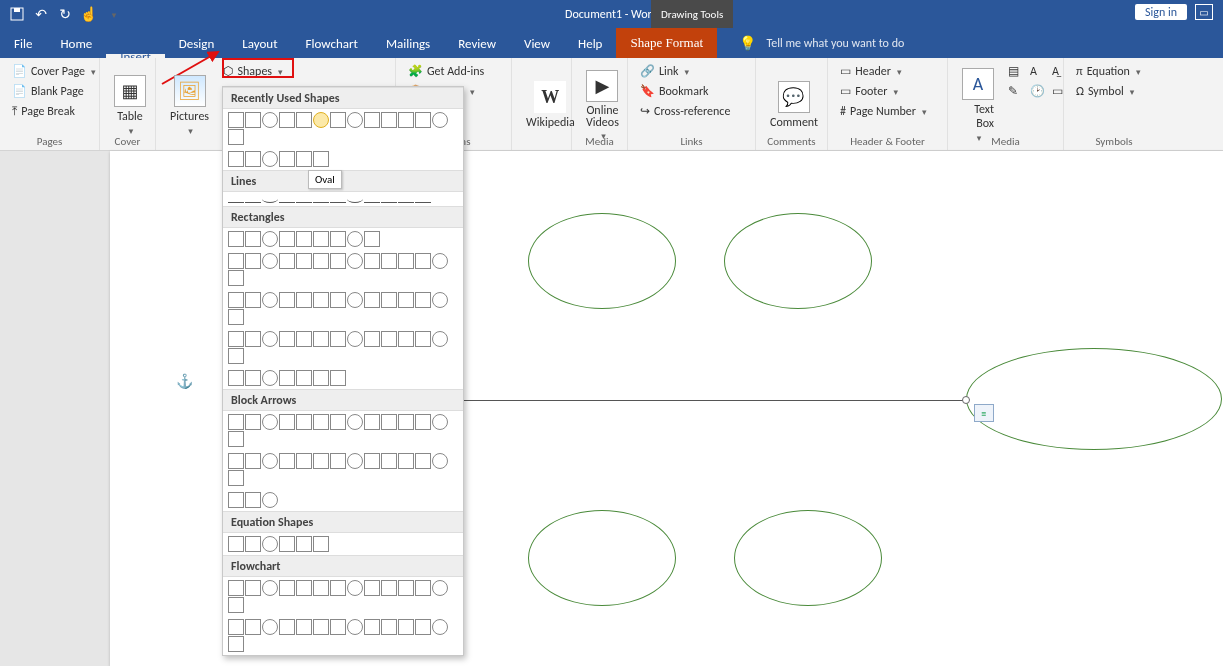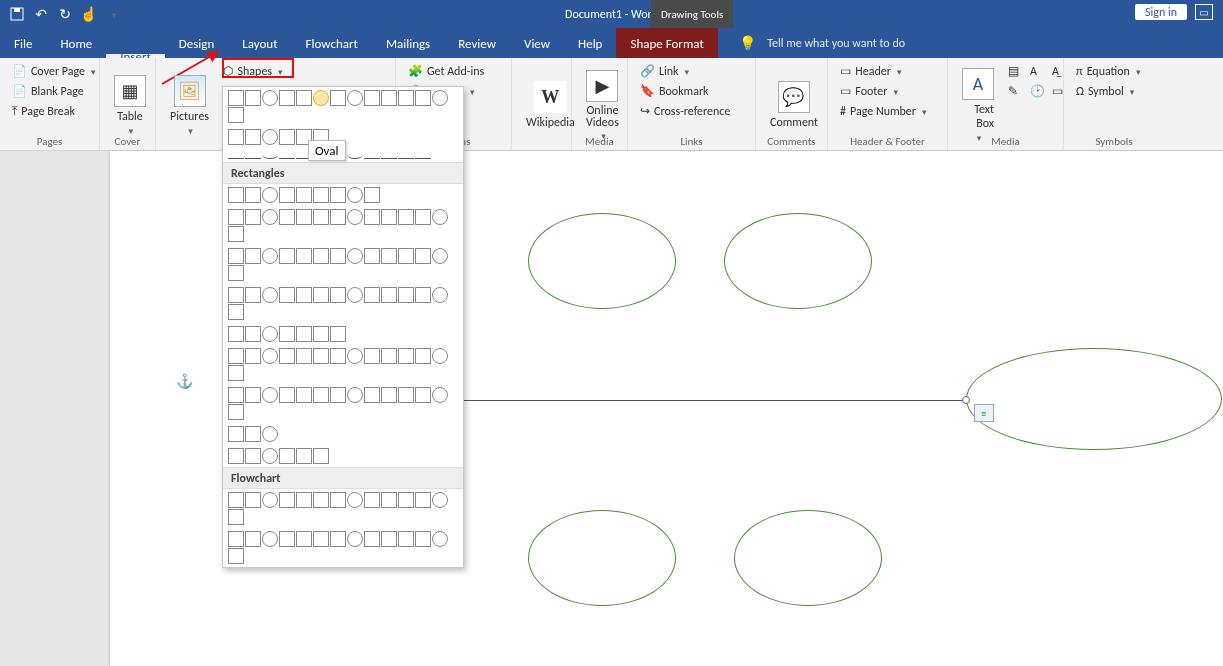--- a/index.html
+++ b/index.html
@@ -9,21 +9,21 @@
   .qat .qicon { width: 22px; height: 22px; display: flex; align-items: center; justify-content: center; font-size: 14px; cursor: pointer; }
   .doc-title { position: absolute; left: 50%; transform: translateX(-50%); font-size: 12px; }
   .tab-context { position: absolute; left: 651px; top: 0; background: #4a4a4a; color: #fff; padding: 4px 10px; height: 28px; display: flex; align-items: center; font-size: 11px; }
   .signin { position: absolute; right: 10px; top: 4px; display: flex; gap: 8px; }
   .signin-btn { background: #fff; color: #2b579a; padding: 1px 10px; font-size: 12px; border-radius: 2px; cursor: pointer; }
   .ribwin { width: 18px; height: 16px; border: 1px solid #fff; font-size: 10px; display: flex; align-items: center; justify-content: center; }
 
   .menubar { background: #2b579a; height: 30px; display: flex; align-items: stretch; color: #fff; font-size: 13px; }
   .menubar .tab { padding: 0 14px; display: flex; align-items: center; cursor: pointer; }
   .menubar .tab.active { background: #f3f3f3; color: #2b579a; margin-top: 26px; }
-  .menubar .tab.context { background: #7f1d1d; color: #fff; }
+  .menubar .tab.context { background: #c2410c; color: #fff; font-family: Liberation Serif, serif; }
   .tellme { display: flex; align-items: center; padding-left: 22px; gap: 10px; color: #e0e6f0; font-size: 12px; }
   .bulb { font-size: 14px; }
 
   .ribbon { background: #f3f3f3; height: 93px; border-bottom: 1px solid #d4d4d4; display: flex; position: relative; }
   .rgroup { border-right: 1px solid #e1e1e1; padding: 4px 8px 2px 8px; position: relative; display: flex; flex-direction: column; }
   .rgroup .glabel { position: absolute; bottom: 2px; left: 0; right: 0; text-align: center; font-size: 11px; color: #666; }
   .rgroup .gbody { flex: 1; display: flex; }
   .vitem { display: flex; align-items: center; gap: 4px; font-size: 12px; color: #333; padding: 2px 4px; cursor: pointer; white-space: nowrap; }
   .bigbtn { display: flex; flex-direction: column; align-items: center; justify-content: center; gap: 2px; font-size: 12px; color: #333; padding: 2px 6px; cursor: pointer; }
   .bigbtn .ico32 { width: 32px; height: 32px; background: #fff; border: 1px solid #aaa; display: flex; align-items: center; justify-content: center; font-size: 18px; }
@@ -32,21 +32,21 @@
   .red-arrow { position: absolute; left: 160px; top: -12px; width: 70px; height: 40px; pointer-events: none; }
 
   
   .gallery { position: absolute; left: 222px; top: 86px; width: 242px; background: #fff; border: 1px solid #c8c8c8; box-shadow: 2px 3px 6px rgba(0,0,0,.25); font-size: 12px; z-index: 50; }
   .gal-section { background: #eee; border-top: 1px solid #ddd; border-bottom: 1px solid #ddd; padding: 3px 8px; font-weight: 600; color: #444; }
   .gal-row { display: flex; flex-wrap: wrap; padding: 3px 5px; gap: 1px; }
   .shp { width: 16px; height: 16px; border: 1px solid #888; display: inline-block; cursor: pointer; }
   .shp.ellipse { border-radius: 50%; }
   .shp.line { border: none; border-bottom: 1px solid #555; height: 8px; }
   .shp.highlight { background: #fce9a8; border-color: #e0b020; }
-  .tooltip { position: absolute; left: 308px; top: 140px; background: #fff; border: 1px solid #bbb; padding: 2px 6px; font-size: 13px; z-index: 60; box-shadow: 1px 1px 2px rgba(0,0,0,.2); }
+  .tooltip { position: absolute; left: 308px; top: 170px; background: #fff; border: 1px solid #bbb; padding: 2px 6px; font-size: 11px; z-index: 60; box-shadow: 1px 1px 2px rgba(0,0,0,.2); }
 
   
   .workspace { position: absolute; left: 0; right: 0; top: 151px; bottom: 0; background: #e6e6e6; }
   .page { position: absolute; left: 110px; top: 0; width: 1113px; height: 100%; background: #fff; box-shadow: 0 1px 3px rgba(0,0,0,.2); }
   .anchor { position: absolute; left: 176px; top: 222px; color: #3a7cc7; font-size: 14px; }
   .oval { position: absolute; border: 1px solid #4a8a3a; border-radius: 50%; }
   .connector { position: absolute; height: 1px; background: #555; }
   .handle { position: absolute; width: 8px; height: 8px; border: 1px solid #666; background: #fff; border-radius: 50%; }
   .layout-icon { position: absolute; width: 20px; height: 18px; border: 1px solid #8ea9c9; background: #eef3fa; display: flex; align-items: center; justify-content: center; font-size: 10px; color: #3a6; }
 </style>
@@ -211,20 +211,21 @@
   <div class="rgroup" style="width:100px;border-right:none">
     <div class="gbody" style="flex-direction:column;gap:2px">
       <div class="vitem caret">π <span>Equation</span></div>
       <div class="vitem caret">Ω <span>Symbol</span></div>
     </div>
     <div class="glabel">Symbols</div>
   </div>
 </div>
 
 <div class="gallery" id="gallery">
+    <div class="gal-section">Recently Used Shapes</div>
     <div class="gal-row">
       <span class="shp"></span>
       <span class="shp"></span>
       <span class="shp ellipse"></span>
       <span class="shp"></span>
       <span class="shp"></span>
       <span class="shp ellipse highlight"></span>
       <span class="shp"></span>
       <span class="shp ellipse"></span>
       <span class="shp"></span>
@@ -235,20 +236,21 @@
       <span class="shp"></span>
     </div>
     <div class="gal-row">
       <span class="shp"></span>
       <span class="shp"></span>
       <span class="shp ellipse"></span>
       <span class="shp"></span>
       <span class="shp"></span>
       <span class="shp"></span>
     </div>
+    <div class="gal-section">Lines</div>
     <div class="gal-row">
       <span class="shp line"></span>
       <span class="shp line"></span>
       <span class="shp ellipse line"></span>
       <span class="shp line"></span>
       <span class="shp line"></span>
       <span class="shp line"></span>
       <span class="shp line"></span>
       <span class="shp ellipse line"></span>
       <span class="shp line"></span>
@@ -318,57 +320,59 @@
     </div>
     <div class="gal-row">
       <span class="shp"></span>
       <span class="shp"></span>
       <span class="shp ellipse"></span>
       <span class="shp"></span>
       <span class="shp"></span>
       <span class="shp"></span>
       <span class="shp"></span>
     </div>
-    <div class="gal-row">
-      <span class="shp"></span>
-      <span class="shp"></span>
-      <span class="shp ellipse"></span>
-      <span class="shp"></span>
-      <span class="shp"></span>
-      <span class="shp"></span>
-      <span class="shp"></span>
-      <span class="shp ellipse"></span>
-      <span class="shp"></span>
-      <span class="shp"></span>
-      <span class="shp"></span>
-      <span class="shp"></span>
-      <span class="shp ellipse"></span>
-      <span class="shp"></span>
-    </div>
-    <div class="gal-row">
-      <span class="shp"></span>
-      <span class="shp"></span>
-      <span class="shp ellipse"></span>
-      <span class="shp"></span>
-      <span class="shp"></span>
-      <span class="shp"></span>
-      <span class="shp"></span>
-      <span class="shp ellipse"></span>
-      <span class="shp"></span>
-      <span class="shp"></span>
-      <span class="shp"></span>
-      <span class="shp"></span>
-      <span class="shp ellipse"></span>
-      <span class="shp"></span>
-    </div>
-    <div class="gal-row">
-      <span class="shp"></span>
-      <span class="shp"></span>
-      <span class="shp ellipse"></span>
-    </div>
+    <div class="gal-section">Block Arrows</div>
+    <div class="gal-row">
+      <span class="shp"></span>
+      <span class="shp"></span>
+      <span class="shp ellipse"></span>
+      <span class="shp"></span>
+      <span class="shp"></span>
+      <span class="shp"></span>
+      <span class="shp"></span>
+      <span class="shp ellipse"></span>
+      <span class="shp"></span>
+      <span class="shp"></span>
+      <span class="shp"></span>
+      <span class="shp"></span>
+      <span class="shp ellipse"></span>
+      <span class="shp"></span>
+    </div>
+    <div class="gal-row">
+      <span class="shp"></span>
+      <span class="shp"></span>
+      <span class="shp ellipse"></span>
+      <span class="shp"></span>
+      <span class="shp"></span>
+      <span class="shp"></span>
+      <span class="shp"></span>
+      <span class="shp ellipse"></span>
+      <span class="shp"></span>
+      <span class="shp"></span>
+      <span class="shp"></span>
+      <span class="shp"></span>
+      <span class="shp ellipse"></span>
+      <span class="shp"></span>
+    </div>
+    <div class="gal-row">
+      <span class="shp"></span>
+      <span class="shp"></span>
+      <span class="shp ellipse"></span>
+    </div>
+    <div class="gal-section">Equation Shapes</div>
     <div class="gal-row">
       <span class="shp"></span>
       <span class="shp"></span>
       <span class="shp ellipse"></span>
       <span class="shp"></span>
       <span class="shp"></span>
       <span class="shp"></span>
     </div>
     <div class="gal-section">Flowchart</div>
     <div class="gal-row">

